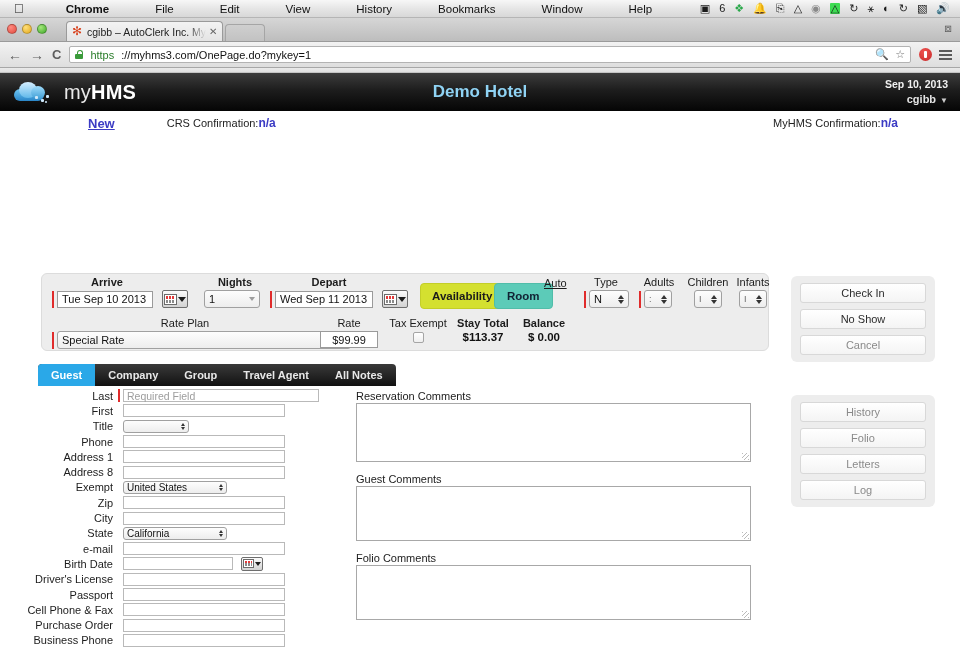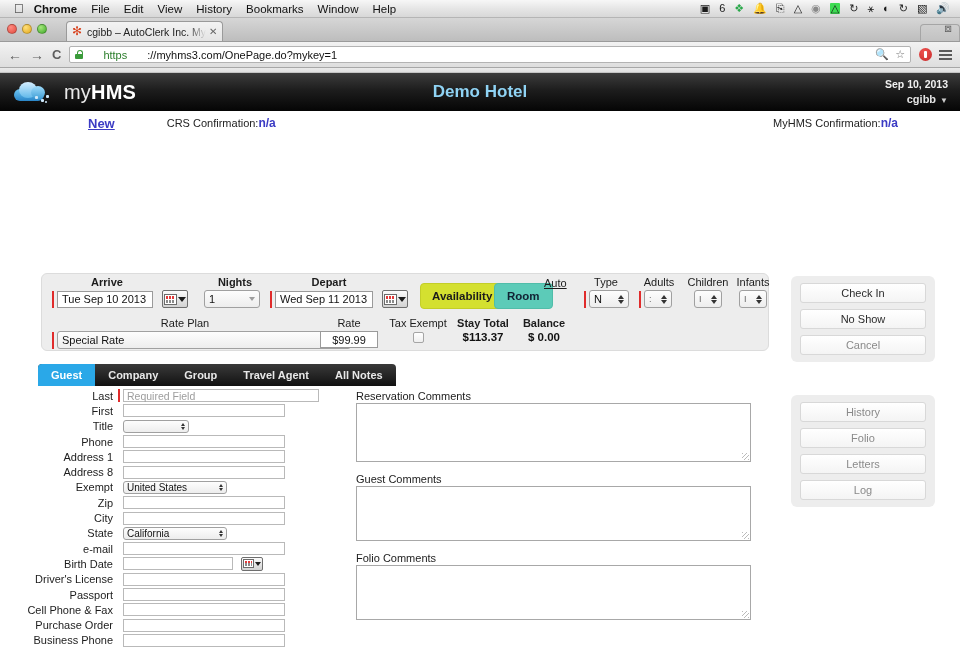--- a/index.html
+++ b/index.html
@@ -12,33 +12,33 @@
 
   
   .osbar {
     height:18px; width:100%;
     background:linear-gradient(180deg,#f7f7f7 0%,#e4e4e4 55%,#d8d8d8 100%);
     border-bottom:1px solid #b5b5b5;
     display:flex; align-items:center; padding:0 6px;
     font-size:11.5px; color:#101010;
   }
   .osbar .apple { font-size:13px; margin:0 10px 0 8px; line-height:1; }
-  .osbar .mi { margin-right:14px; white-space:nowrap; }
+  .osbar .mi { margin-right:14px; white-space:nowrap;margin-left:32px; }
   .osbar .mi.bold { font-weight:bold; }
   .osbar .spacer { flex:1; }
   .osbar .tray { display:flex; align-items:center; gap:9px; margin-right:4px; }
   .tray .ti { font-size:11px; line-height:1; color:#1a1a1a; display:inline-block; }
   .tray .boxy { font-family:"DejaVu Sans", sans-serif; }
   .tray .green { background:#3ddc52; padding:0 1px; border-radius:1px; }
 
   
   .tabstrip {
     height:24px; background:linear-gradient(180deg,#d6d6d6,#bdbdbd);
     position:relative; display:flex; align-items:flex-end;
-    padding-left:6px; border-bottom:1px solid #9a9a9a;justify-content:space-between;
+    padding-left:6px; border-bottom:1px solid #9a9a9a;
   }
   .wbtns { position:absolute; left:7px; top:6px; display:flex; gap:5px; }
   .wbtn { width:10px; height:10px; border-radius:50%; border:1px solid rgba(0,0,0,.25); }
   .wbtn.r { background:radial-gradient(circle at 35% 30%,#ff8a80,#e24b3f); }
   .wbtn.y { background:radial-gradient(circle at 35% 30%,#ffe07a,#e3a81e); }
   .wbtn.g { background:radial-gradient(circle at 35% 30%,#a5e87a,#3fa82b); }
   .tab {
     margin-left:60px; height:20px; min-width:150px; max-width:160px;
     background:linear-gradient(180deg,#f3f3f3,#e4e4e4);
     border:1px solid #9a9a9a; border-bottom:none;
@@ -60,21 +60,21 @@
 
   .navbar {
     height:26px; background:linear-gradient(180deg,#f2f2f2,#dedede);
     border-bottom:1px solid #a7a7a7; display:flex; align-items:center;
     padding:0 8px; gap:8px;
   }
   .navbtn { color:#5d5d5d; font-size:14px; line-height:1; }
   .navbtn.reload { font-size:13px; font-weight:bold; }
   .omnibox {
     flex:1; height:17px; background:#fff; border:1px solid #b3b3b3; border-radius:2px;
-    display:flex; align-items:center; padding:0 5px; gap:20px; font-size:11px;
+    display:flex; align-items:center; padding:0 5px; gap:7px; font-size:11px;
   }
   .lock { width:8px; height:9px; position:relative; flex:0 0 auto; }
   .lock::before { content:""; position:absolute; left:0; bottom:0; width:8px; height:5px; background:#3a9b3a; border-radius:1px; }
   .lock::after { content:""; position:absolute; left:2px; bottom:4px; width:4px; height:4px; border:1.3px solid #3a9b3a; border-bottom:none; border-radius:3px 3px 0 0; }
   .url-scheme { color:#2a7d2a; }
   .url-rest { color:#111; }
   .omni-icons { margin-left:auto; display:flex; gap:6px; color:#7a7a7a; font-size:11px; }
   .navright { display:flex; align-items:center; gap:7px; }
   .stopbtn { width:13px; height:13px; border-radius:50%;
     background:radial-gradient(circle at 40% 30%,#ef5350,#c62828); position:relative; }

